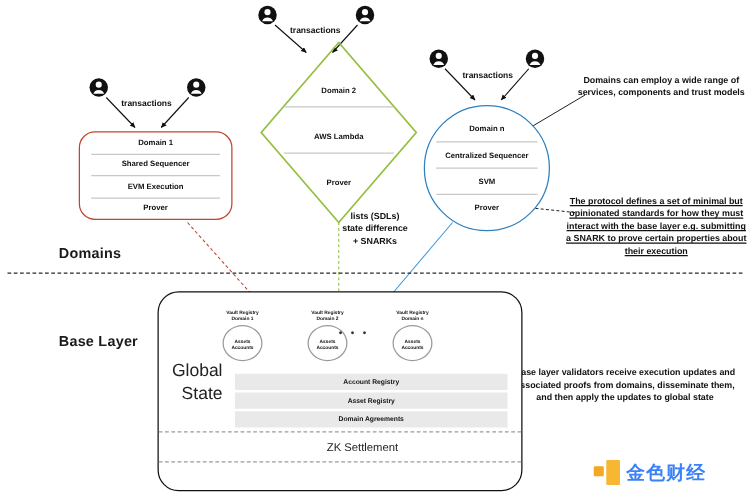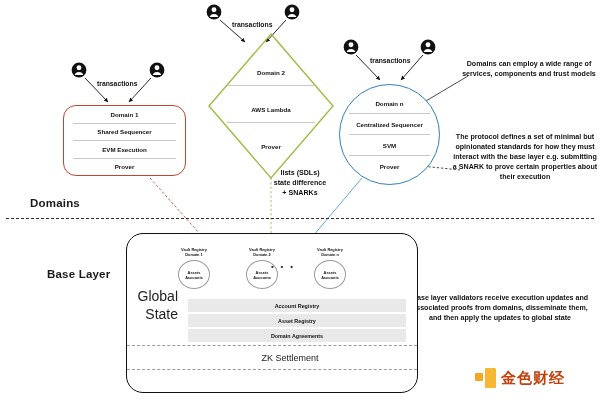--- a/index.html
+++ b/index.html
@@ -84,21 +84,21 @@
     line-height:1.42;color:#111;}
   .txlabel{position:absolute;font-size:6.8px;font-weight:bold;color:#111;}
 
   
   #wm{position:absolute;left:475px;top:364px;width:118px;height:28px;
       display:flex;align-items:center;gap:5px;}
   #wm .mark{width:21px;height:21px;position:relative;flex:none;}
   #wm .mark i{position:absolute;display:block;background:#F5A623;}
   #wm .mark i.a{left:0;top:5px;width:8px;height:8px;border-radius:1px;}
   #wm .mark i.b{left:9.5px;top:0;width:11px;height:20px;border-radius:1px;background:#F7B733;}
-  #wm .cn{font-size:15px;font-weight:bold;color:#c2410c;letter-spacing:1px;
+  #wm .cn{font-size:15px;font-weight:bold;color:#3b82f6;letter-spacing:1px;
           font-family:"DejaVu Sans",sans-serif;}
 </style>
 </head>
 <body>
 
 <div id="stage">
 
   <svg id="canvas" viewBox="0 0 600 399">
     <defs>
       <marker id="ah-k" markerWidth="6" markerHeight="6" refX="4.6" refY="2.3" orient="auto">
@@ -151,21 +151,21 @@
     <path d="M297,293 L194,300" stroke="#111" stroke-width="0.85" fill="none" marker-end="url(#ah-k)"></path>
     <path d="M297,296 L297,293" stroke="#111" stroke-width="0.85" fill="none" marker-end="url(#ah-k)"></path>
     <path d="M297,293 L332,300" stroke="#111" stroke-width="0.85" fill="none" marker-end="url(#ah-k)"></path>
     <path d="M297,300 L194,300 M297,300 L332,300" stroke="#111" stroke-width="0.85" fill="none"></path>
 
     <path d="M178,243 L178,337" stroke="#8a8a8a" stroke-width="0.5" fill="none"></path>
     <path d="M403,243 L403,337" stroke="#8a8a8a" stroke-width="0.5" fill="none"></path>
   </svg>
 
   <div id="divider"></div>
-  <div class="layer-title" style="left:30px;top:197px;">Domains</div>
+  <div class="layer-title" style="left:47px;top:197px;">Domains</div>
   <div class="layer-title" style="left:47px;top:232px;margin-top:36px;">Base Layer</div>
 
   <div class="txlabel" style="left:97px;top:80px;">transactions</div>
   <div class="txlabel" style="left:232px;top:21px;">transactions</div>
   <div class="txlabel" style="left:370px;top:57px;">transactions</div>
 
   <div id="domain1">
     <div class="row">Domain 1</div>
     <div class="row">Shared Sequencer</div>
     <div class="row">EVM Execution</div>
@@ -208,21 +208,21 @@
     </div>
   </div>
 
   <div class="anno" style="left:250px;top:168px;width:100px;">
     <div>lists (SDLs)</div>
     <div>state difference</div>
     <div>+ SNARKs</div>
   </div>
 
   <div class="anno" style="left:462px;top:59px;width:134px;">Domains can employ a wide range of services, components and trust models</div>
-  <div class="anno" style="left:452px;top:132px;width:146px;">The protocol defines a set of minimal but opinionated standards for how they must interact with the base layer e.g. submitting a SNARK to prove certain properties about their execution</div>
+  <div class="anno" style="left:452px;top:156px;width:146px;text-decoration:underline;">The protocol defines a set of minimal but opinionated standards for how they must interact with the base layer e.g. submitting a SNARK to prove certain properties about their execution</div>
   <div class="anno" style="left:406px;top:293px;width:188px;">Base layer validators receive execution updates and associated proofs from domains, disseminate them, and then apply the updates to global state</div>
 
   <div id="baselayer"></div>
 
   <div id="gs-label">
     <div>Global</div>
     <div>State</div>
   </div>
 
   <div class="vault" style="left:172px;top:244px;">

